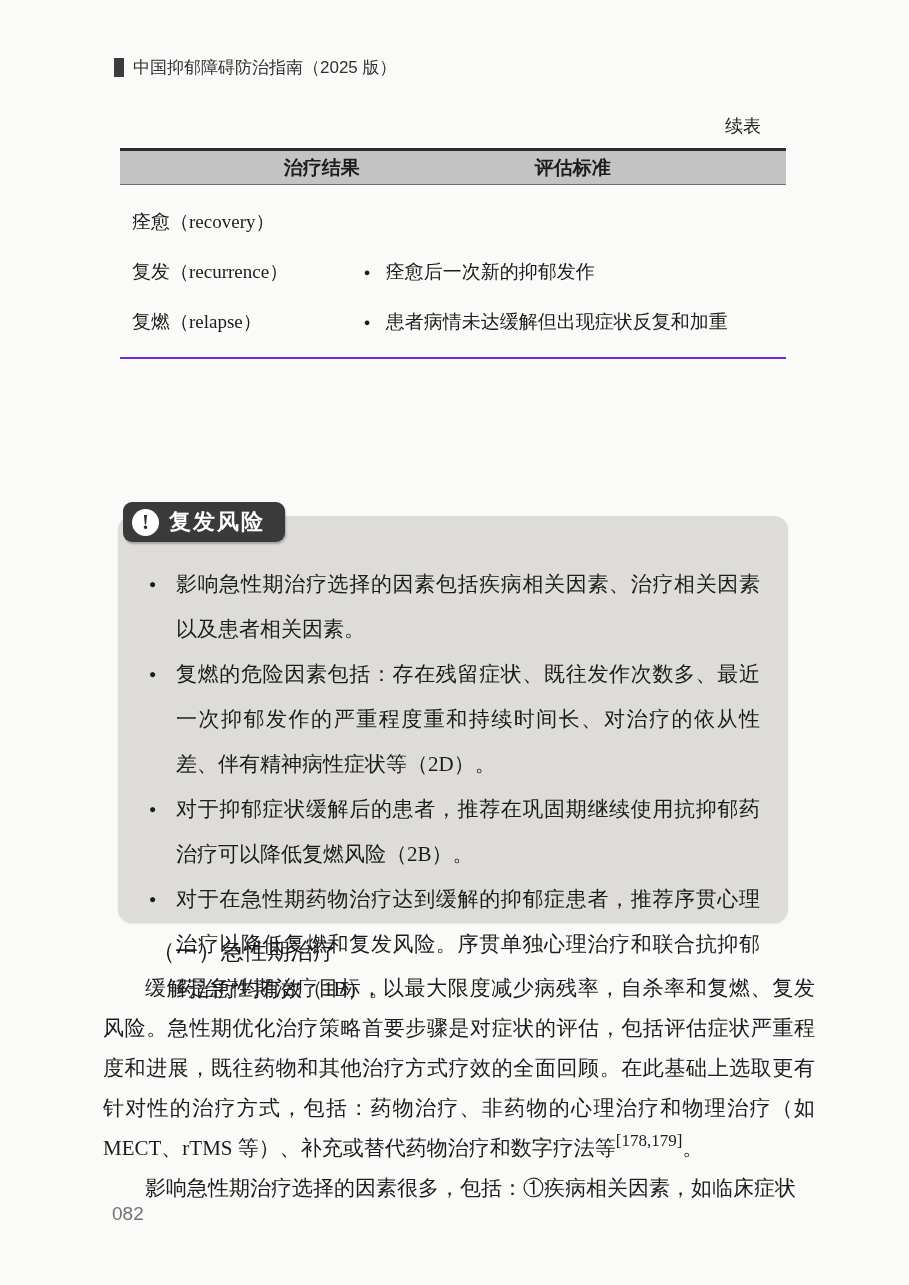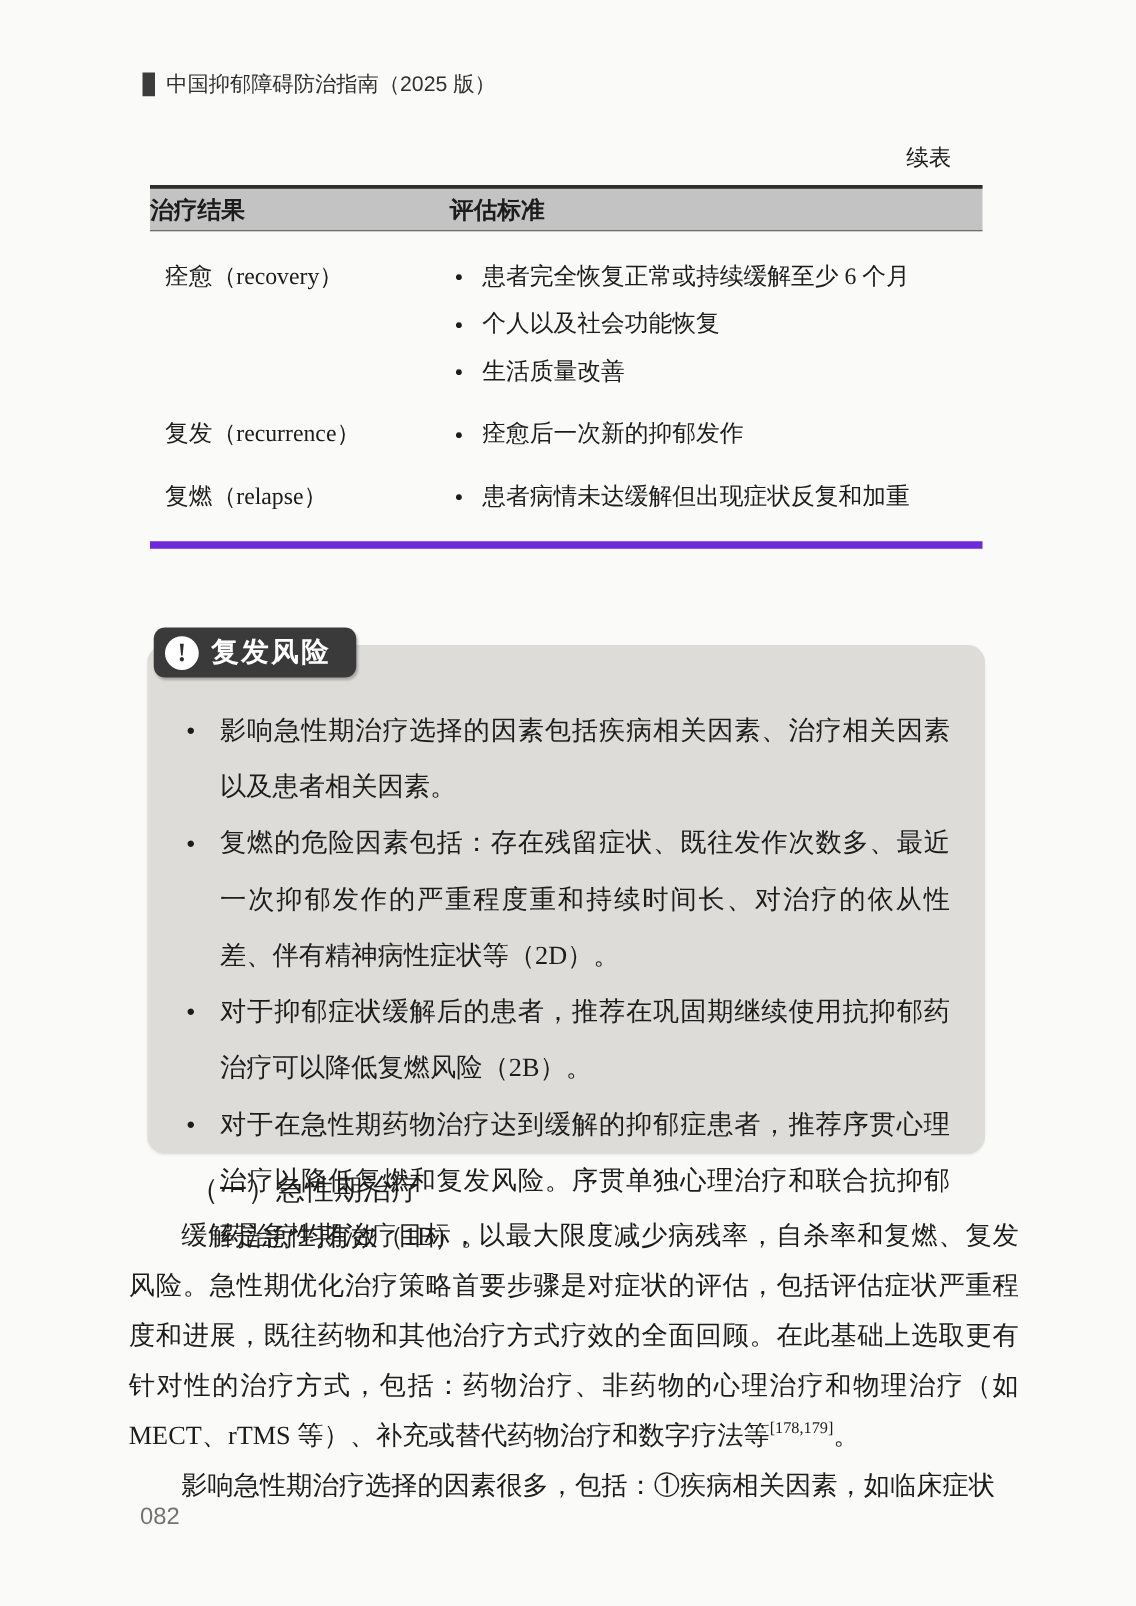--- a/index.html
+++ b/index.html
@@ -55,24 +55,24 @@
     display: flex;
     align-items: center;
     height: 37px;
     background: var(--table-header-bg);
     border-top: 3px solid #2c2c2c;
     border-bottom: 1px solid #6f6f6f;
     font-family: "Liberation Sans", sans-serif;
     font-weight: bold;
     font-size: 19px;
   }
-  .t-col-term { width: 36%; text-align: left; }
-  .t-col-crit { width: 64%; text-align: left; }
+  .t-col-term { width: 36%; text-align: right; }
+  .t-col-crit { width: 64%; text-align: center; }
   .t-body {
-    border-bottom: 6px solid #6d28d9;
+    border-bottom: 2px solid #6d28d9;
     padding: 6px 0 16px 0;
   }
   .t-row { display: flex; margin-top: 12px; }
   .t-term { width: 36%; padding-left: 12px; line-height: 38px; }
   .t-items { width: 64%; margin: 0; padding: 0 0 0 4px; list-style: none; }
   .t-items li { line-height: 38px; position: relative; padding-left: 22px; }
   .t-items li::before {
     content: "●";
     position: absolute; left: 0; top: 0;
     font-size: 11px; line-height: 38px;
@@ -153,21 +153,21 @@
   .body-text {
     position: absolute;
     left: 103px; top: 968px;
     width: 712px;
     font-size: 21px;
     line-height: 40px;
     text-align: justify;
   }
   .body-text p { margin: 0; text-indent: 2em; }
   .body-text sup {
-    font-size: 13px;
+    font-size: 17px;
     line-height: 0;
     vertical-align: 9px;
     letter-spacing: 0;
   }
 
   
   .page-number {
     position: absolute;
     left: 112px; top: 1203px;
     font-family: "Liberation Sans", sans-serif;
@@ -188,25 +188,20 @@
   <div class="continued-label">续表</div>
 
   <div class="results-table">
     <div class="t-head">
       <div class="t-col-term">治疗结果</div>
       <div class="t-col-crit">评估标准</div>
     </div>
     <div class="t-body">
       <div class="t-row">
         <div class="t-term">痊愈（recovery）</div>
-        <ul class="t-items">
-          <li>患者完全恢复正常或持续缓解至少 6 个月</li>
-          <li>个人以及社会功能恢复</li>
-          <li>生活质量改善</li>
-        </ul>
       </div>
       <div class="t-row">
         <div class="t-term">复发（recurrence）</div>
         <ul class="t-items">
           <li>痊愈后一次新的抑郁发作</li>
         </ul>
       </div>
       <div class="t-row">
         <div class="t-term">复燃（relapse）</div>
         <ul class="t-items">

